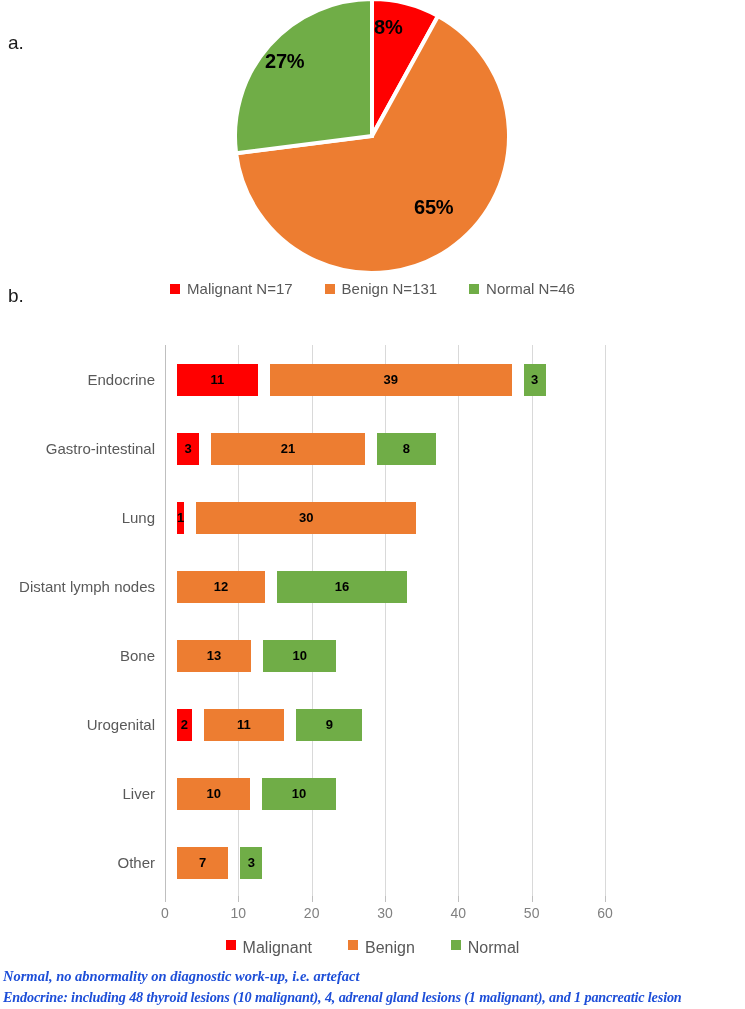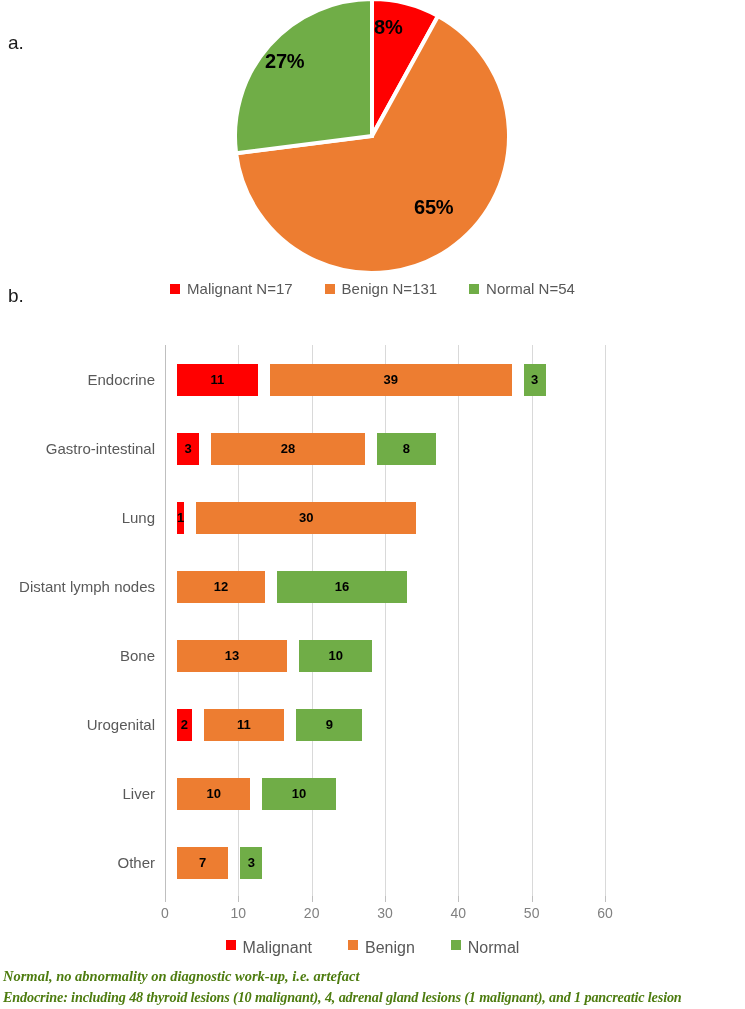--- a/index.html
+++ b/index.html
@@ -151,21 +151,21 @@
     position: absolute;
     left: 3px;
     top: 966px;
     width: 742px;
   }
   .footnote {
     font-family: "Liberation Serif", serif;
     font-style: italic;
     font-weight: bold;
     font-size: 14.5px;
-    color: #4d7c0f;
+    color: #1d4ed8;
     line-height: 1.42;
     white-space: nowrap;
   }
   #footnote-2 { font-size: 14.2px; letter-spacing: -0.15px; }
 </style>
 </head>
 <body>
 
 <div id="pie-panel">
   <div class="panel-letter" id="panel-a-letter">a.</div>
@@ -187,21 +187,21 @@
   <div class="legend-item">
     <span class="legend-swatch" style="background: rgb(255, 0, 0);"></span>
     <span class="legend-text">Malignant N=17</span>
   </div>
   <div class="legend-item">
     <span class="legend-swatch" style="background: rgb(237, 125, 49);"></span>
     <span class="legend-text">Benign N=131</span>
   </div>
   <div class="legend-item">
     <span class="legend-swatch" style="background: rgb(112, 173, 71);"></span>
-    <span class="legend-text">Normal N=54</span>
+    <span class="legend-text">Normal N=46</span>
   </div>
 </div>
 
 <div class="panel-letter" id="panel-b-letter">b.</div>
 
 <div id="bar-panel">
   <div id="plot-area">
     <div id="gridlines">
         <div class="gridline" style="left: 73.3333px;"></div>
         <div class="gridline" style="left: 146.667px;"></div>
@@ -221,21 +221,21 @@
           </div>
           <div class="bar-seg" style="width: 22px; background: rgb(112, 173, 71);">
             <span>3</span>
           </div>
         </div>
         <div class="bar-row" style="top: 87.5px;">
           <div class="bar-seg" style="width: 22px; background: rgb(255, 0, 0);">
             <span>3</span>
           </div>
           <div class="bar-seg" style="width: 154px; background: rgb(237, 125, 49);">
-            <span>28</span>
+            <span>21</span>
           </div>
           <div class="bar-seg" style="width: 58.6667px; background: rgb(112, 173, 71);">
             <span>8</span>
           </div>
         </div>
         <div class="bar-row" style="top: 156.5px;">
           <div class="bar-seg" style="width: 7.33333px; background: rgb(255, 0, 0);">
             <span>1</span>
           </div>
           <div class="bar-seg" style="width: 220px; background: rgb(237, 125, 49);">
@@ -244,21 +244,21 @@
         </div>
         <div class="bar-row" style="top: 225.5px; text-align: right;">
           <div class="bar-seg" style="width: 88px; background: rgb(237, 125, 49);">
             <span>12</span>
           </div>
           <div class="bar-seg" style="width: 130px; background: rgb(112, 173, 71);">
             <span>16</span>
           </div>
         </div>
         <div class="bar-row" style="top: 294.5px;">
-          <div class="bar-seg" style="width: 110px; background: rgb(237, 125, 49);">
+          <div class="bar-seg" style="width: 74px; background: rgb(237, 125, 49);">
             <span>13</span>
           </div>
           <div class="bar-seg" style="width: 73.3333px; background: rgb(112, 173, 71);">
             <span>10</span>
           </div>
         </div>
         <div class="bar-row" style="top: 363.5px;">
           <div class="bar-seg" style="width: 14.6667px; background: rgb(255, 0, 0);">
             <span>2</span>
           </div>

